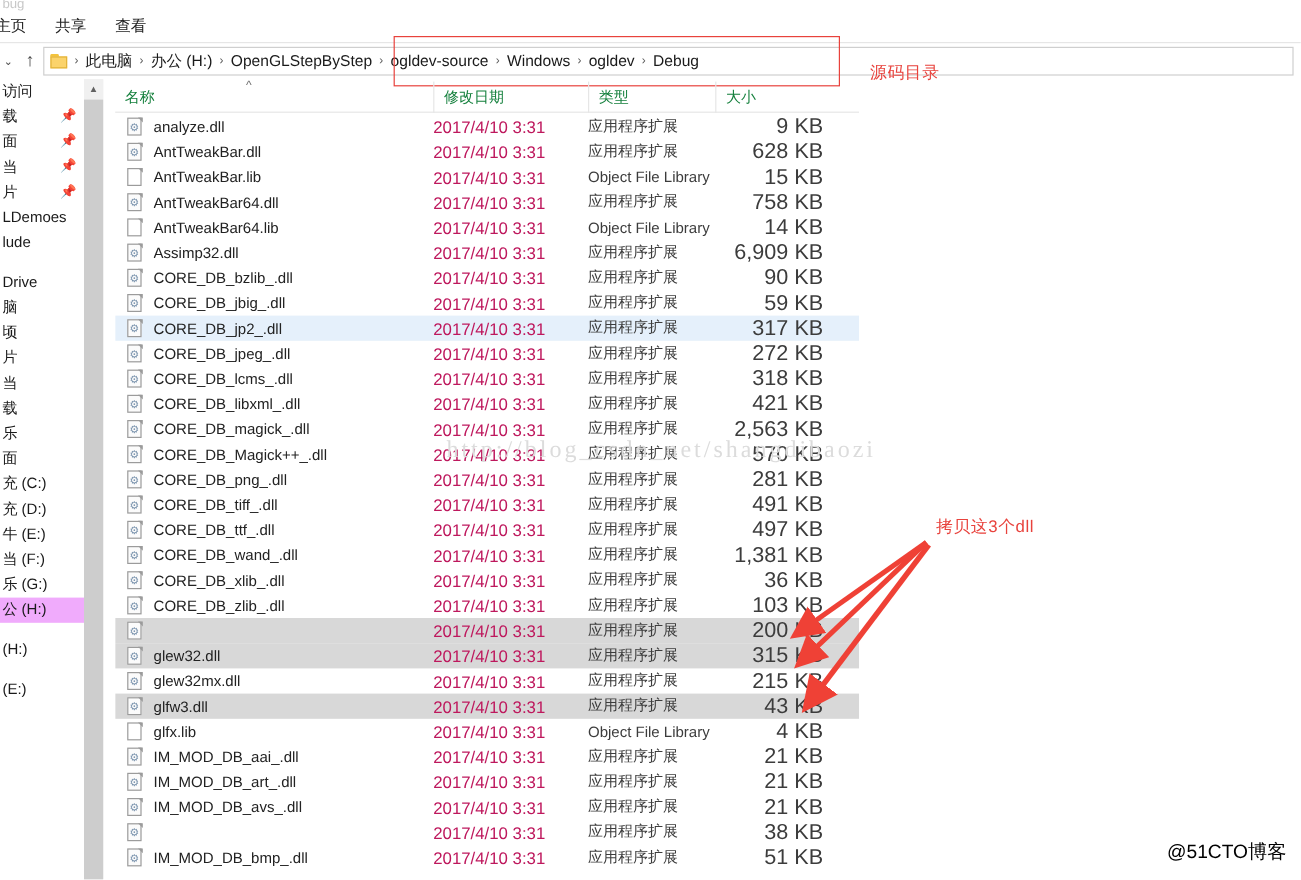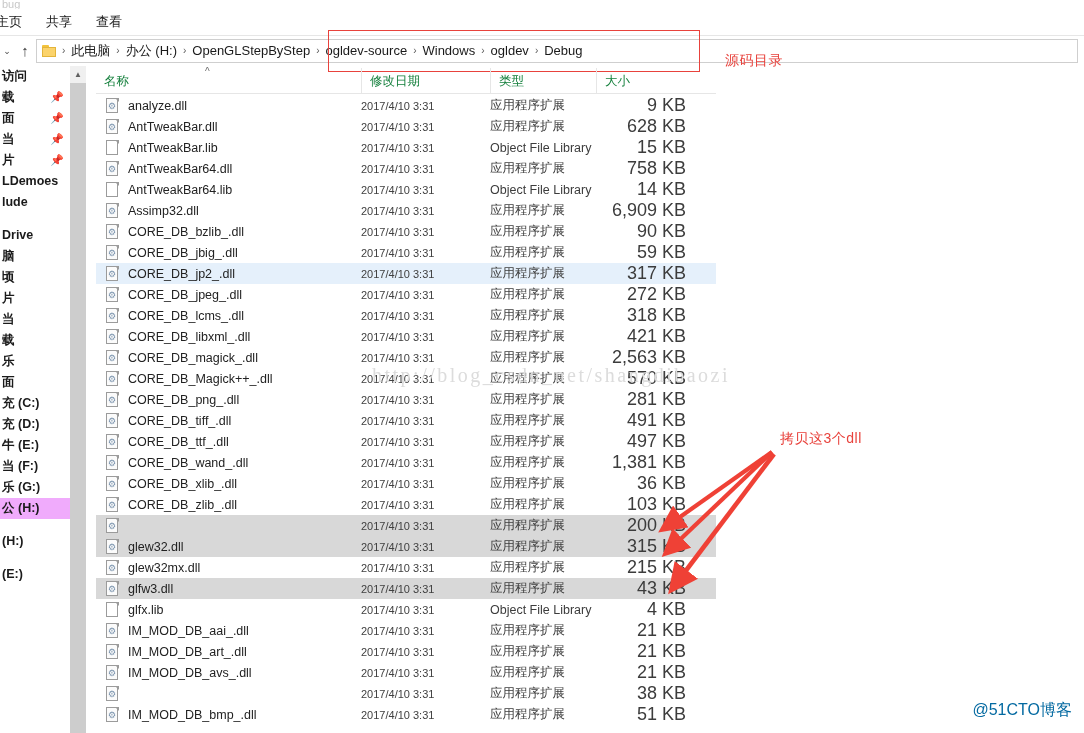--- a/index.html
+++ b/index.html
@@ -104,21 +104,21 @@
   .colhead.first { border-left: none; padding-left: 8px; }
   .sort-caret {
     position: absolute; left: 205px; top: 66px;
     font-size: 10px; color: #6a6a6a;
   }
 
   
   .navpane {
     position: absolute; left: 0; top: 66px;
     width: 70px; height: 667px;
-    background: #ffffff; overflow: hidden; font-weight: bold;
+    background: #ffffff; overflow: hidden;
   }
   .nav-item {
     height: 21px; line-height: 21px;
     font-size: 12.5px; color: #1a1a1a;
     padding-left: 2px; white-space: nowrap;
     position: relative;
   }
   .nav-item.selected { background: #f0abfc; }
   .nav-gap { height: 12px; }
   .pin {
@@ -177,21 +177,21 @@
   .ficon.dll .page { background: #fbfbfb; }
   .ficon.dll .gear {
     position: absolute; left: 2px; top: 4px;
     width: 8px; height: 8px;
     color: #7a93ad; font-size: 9px; line-height: 8px;
   }
 
   .cell-name { width: 270px; overflow: hidden; }
   .cell-date {
     position: absolute; left: 265px; width: 130px;
-    color: #404040; font-size: 11px;
+    color: #be185d; font-size: 14px;
   }
   .cell-type {
     position: absolute; left: 394px; width: 125px;
     color: #3c3c3c; font-size: 12.5px;
   }
   .cell-size {
     position: absolute; left: 500px; width: 90px;
     color: #3c3c3c; font-size: 18px; text-align: right;
   }
 
@@ -209,21 +209,21 @@
 
   
   .wm-center {
     position: absolute; left: 372px; top: 364px;
     font-family: "Liberation Serif", "DejaVu Serif", serif;
     font-size: 20px; color: #dcdcdc;
     letter-spacing: 2.5px; white-space: nowrap;
   }
   .wm-corner {
     position: absolute; right: 12px; bottom: 12px;
-    font-size: 16px; color: #0369a1; white-space: nowrap;
+    font-size: 16px; color: #000000; white-space: nowrap;
   }
 
   
   .right-blank {
     position: absolute; left: 716px; top: 66px;
     width: 368px; height: 667px; background: #ffffff;
   }
 </style>
 </head>
 <body>

